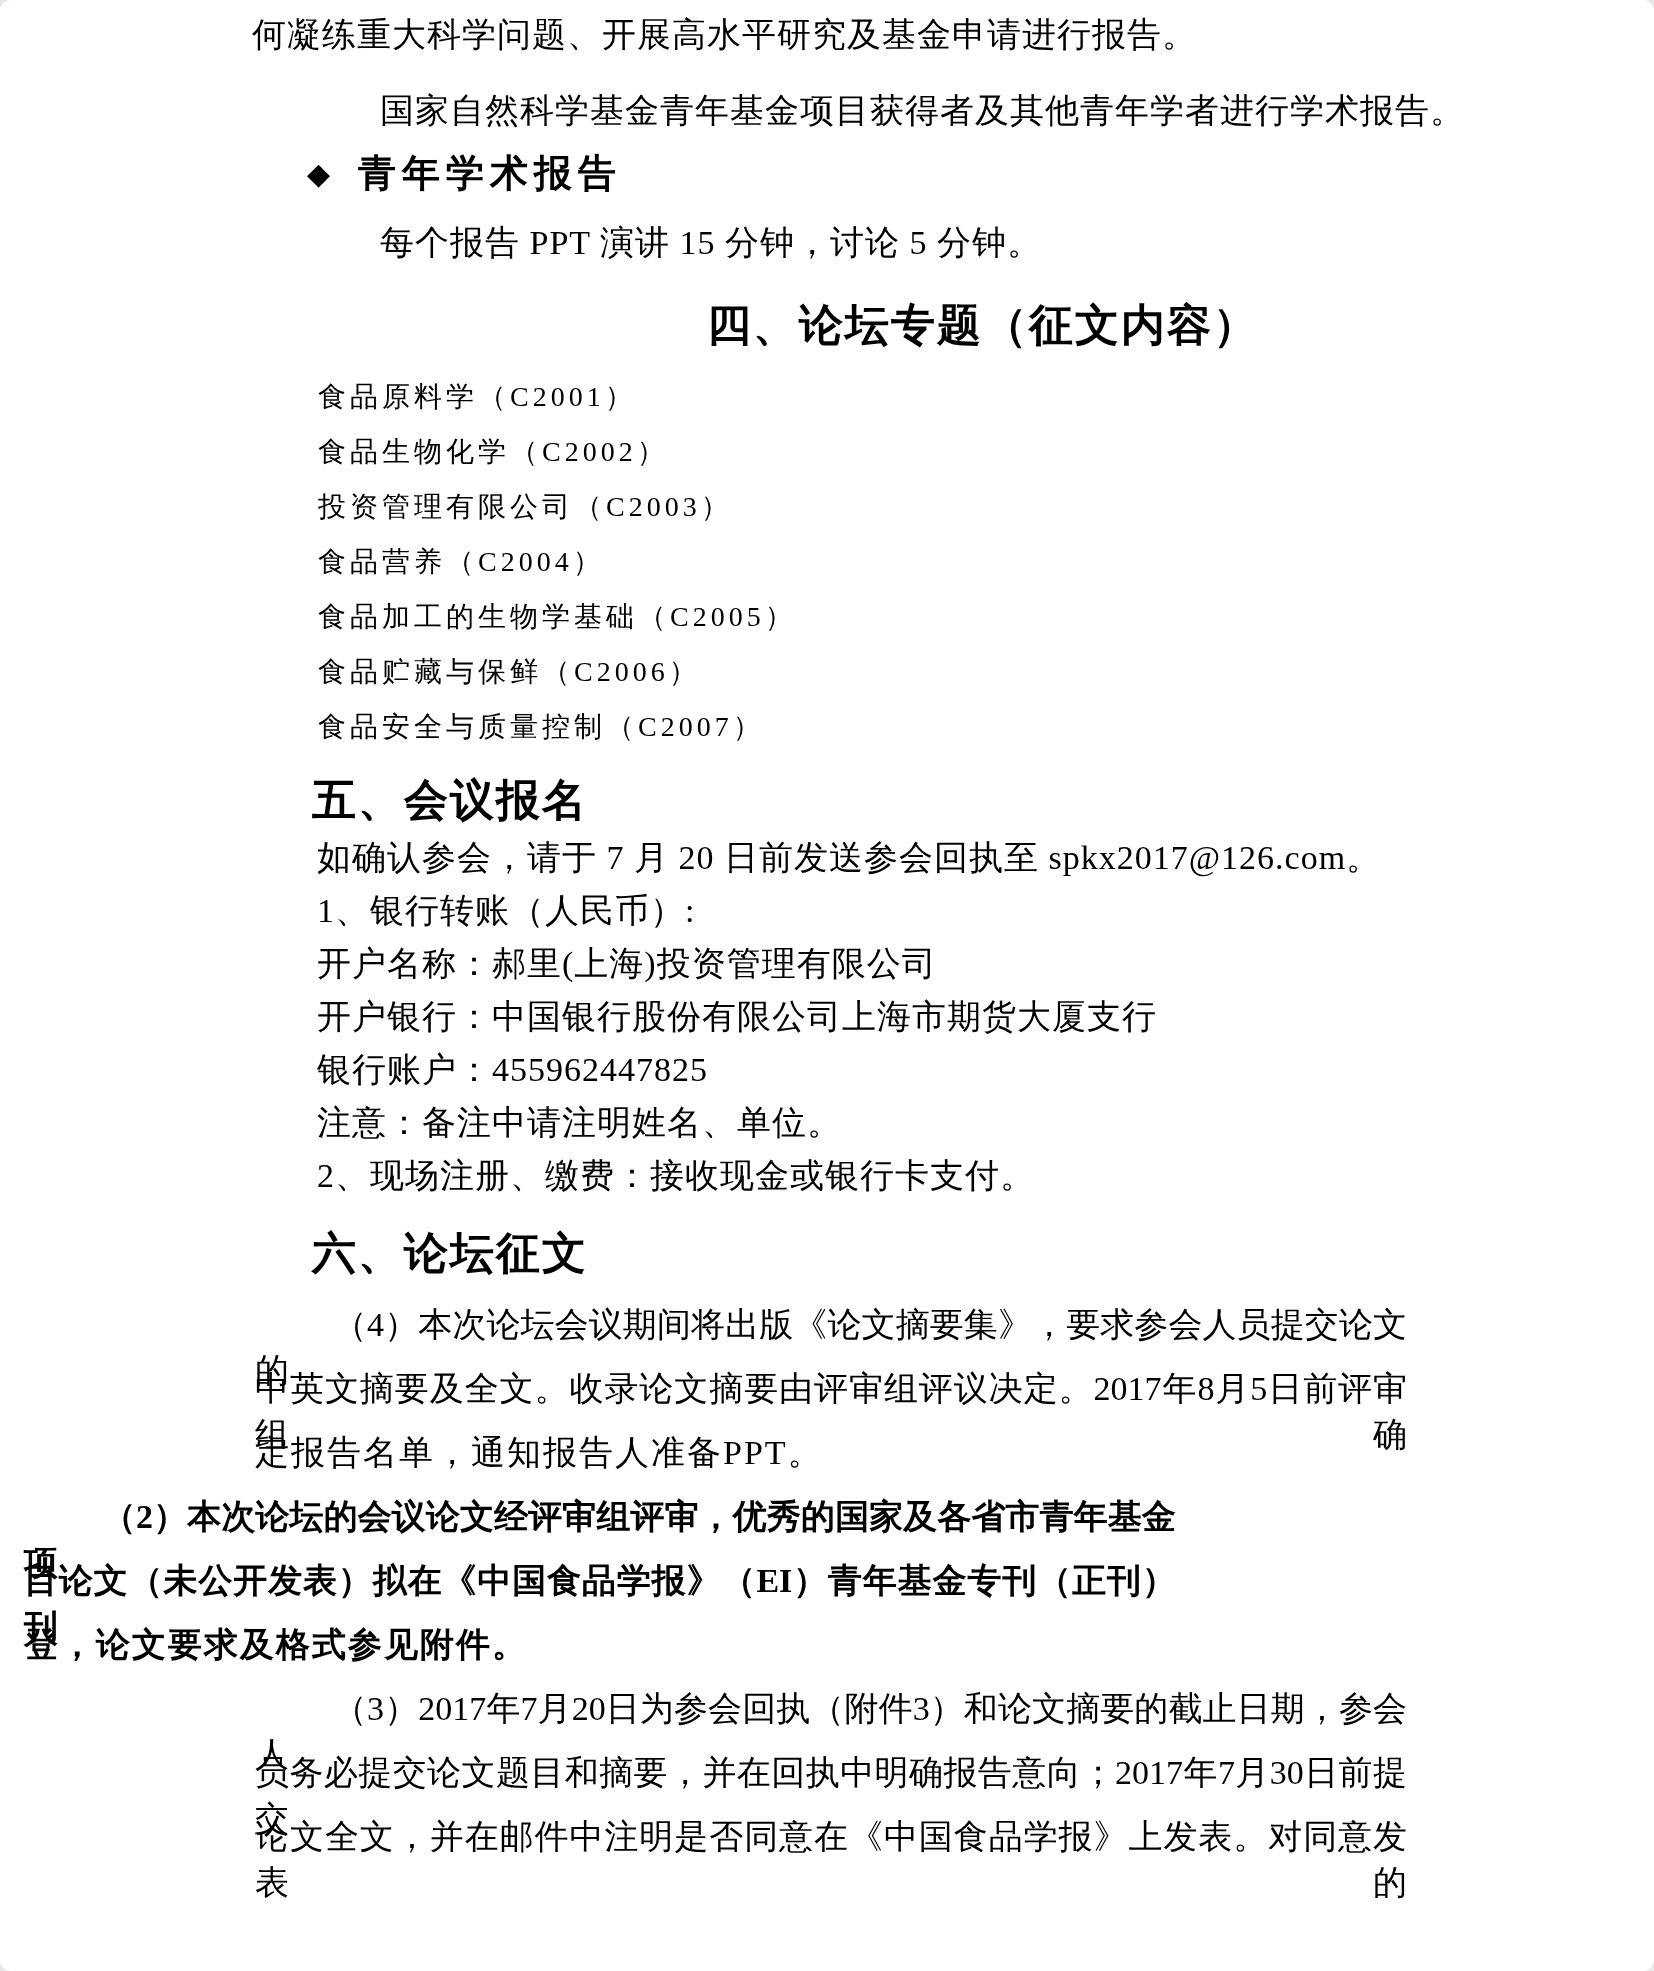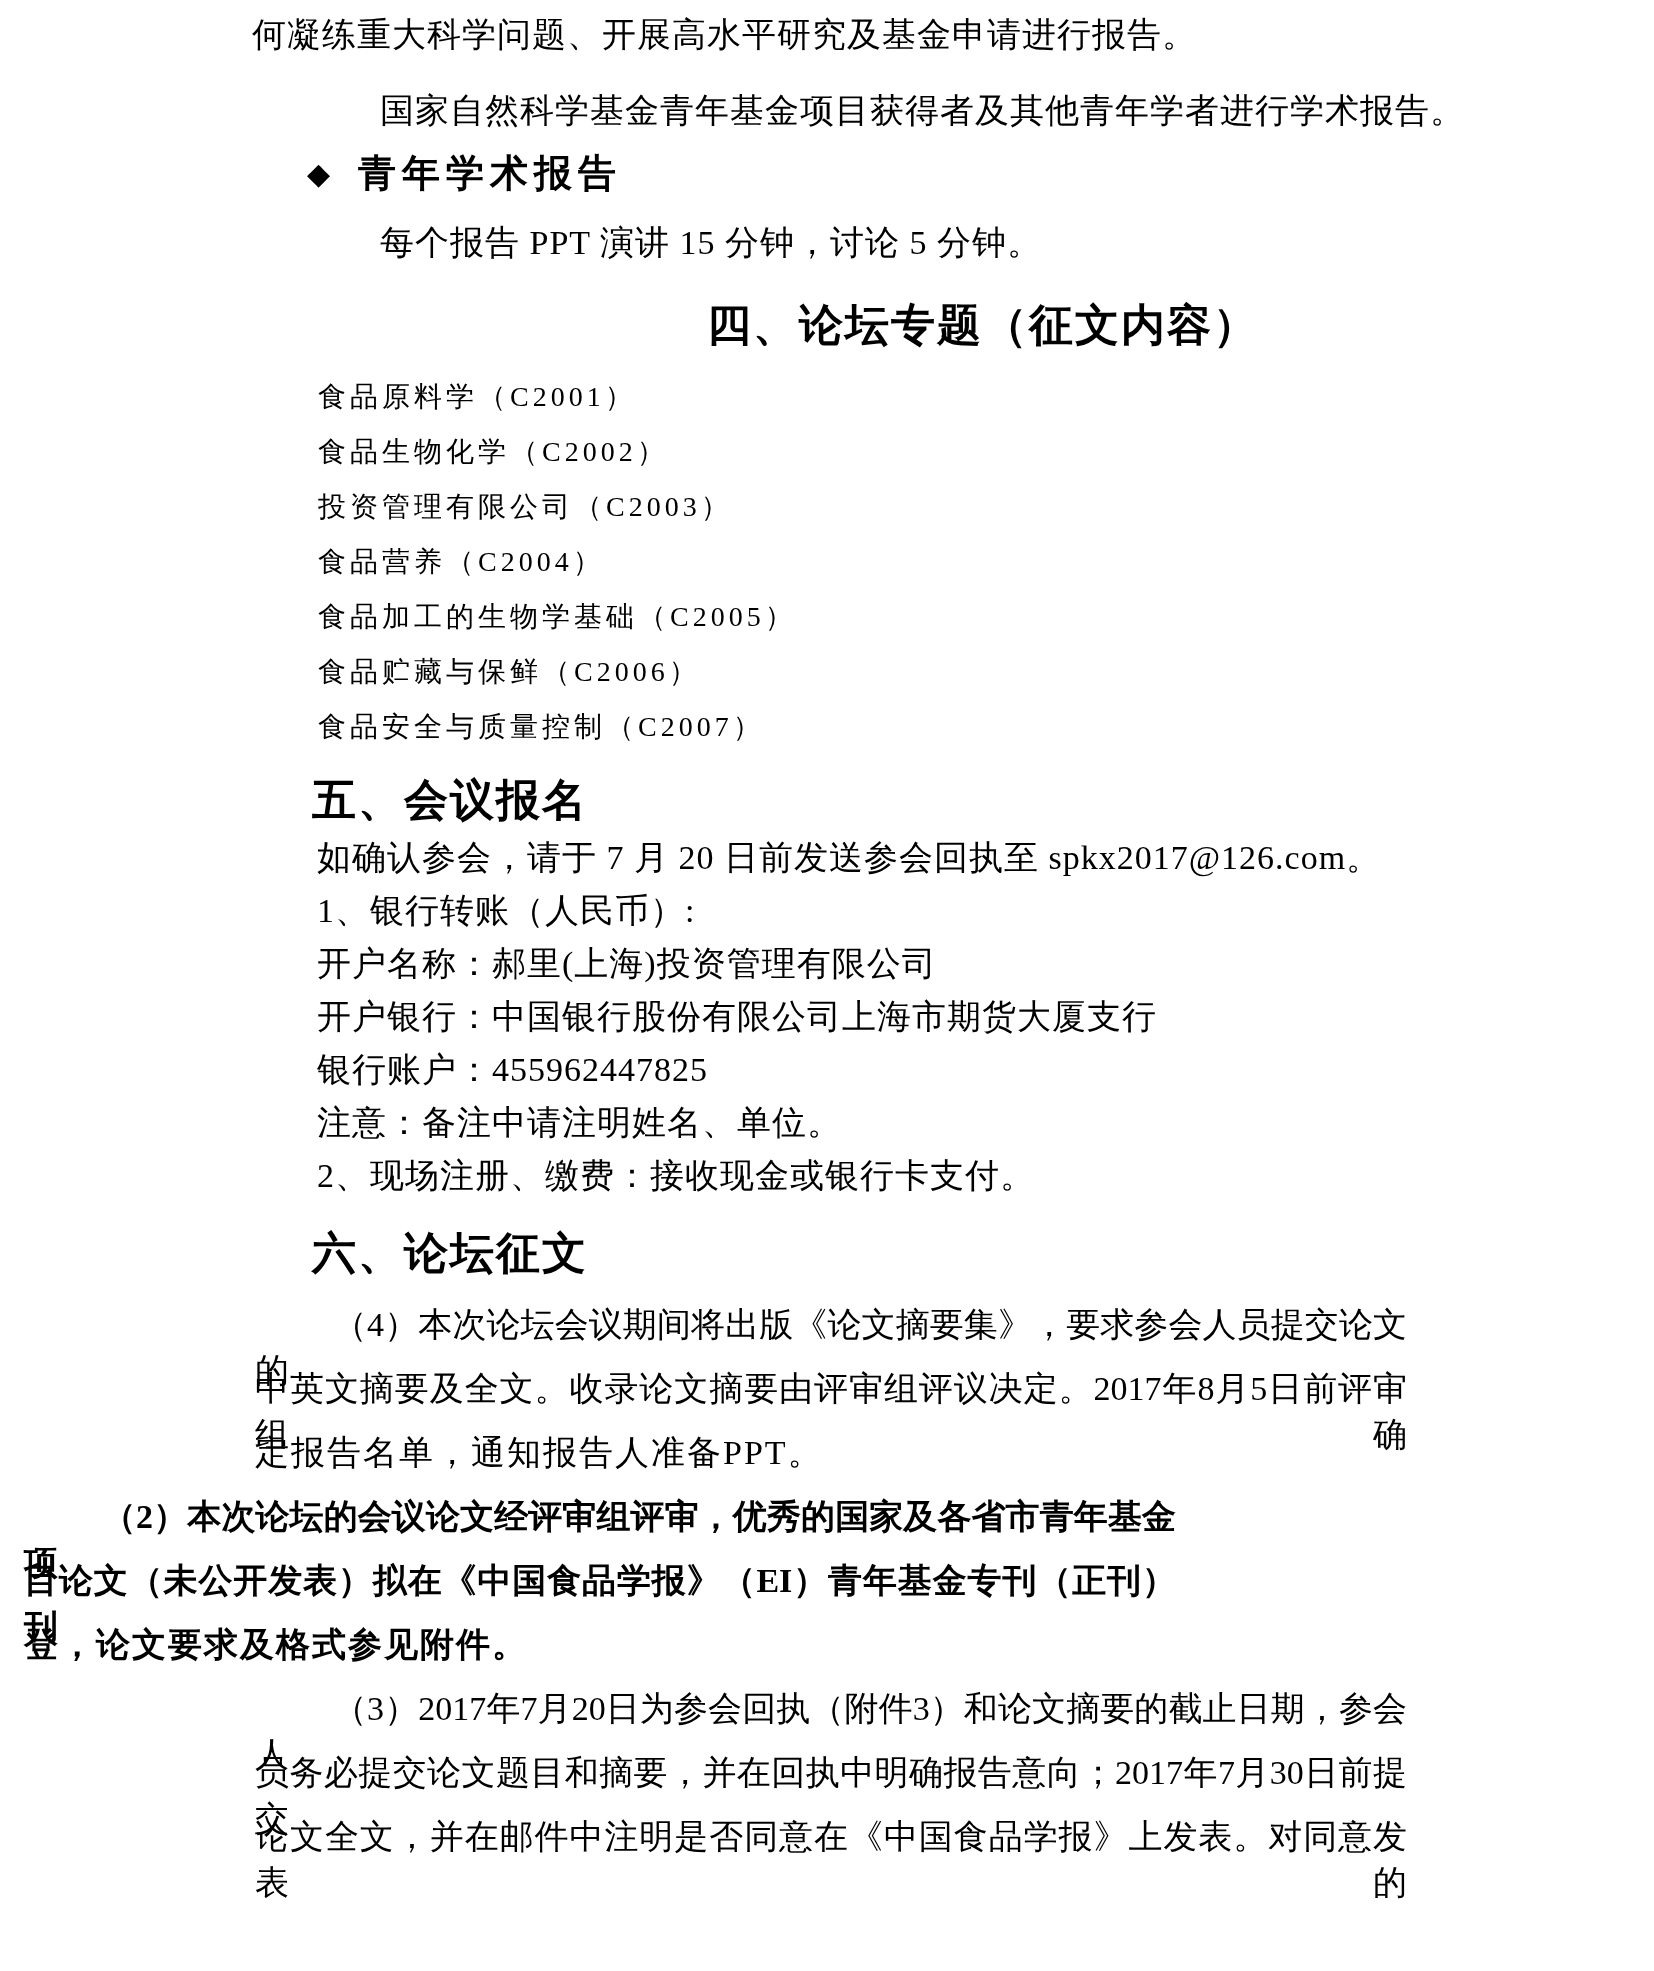--- a/index.html
+++ b/index.html
@@ -5,20 +5,21 @@
   * { margin:0; padding:0; box-sizing:border-box; }
   html,body { background:#e8e8e8; }
   .page {
     position:relative;
     width:1654px; height:1971px;
     margin:0 auto;
     background:#ffffff;
     color:#000000;
     font-family:"Liberation Serif","DejaVu Serif",serif;
     overflow:hidden;
+    border-radius:11px;
   }
   .line { display:block; white-space:nowrap; }
 
   
   .l-intro { margin:12px 0 0 252px; height:46px; font-size:34px; letter-spacing:1px; }
 
   
   .l-bullet { margin:14px 0 0 307px; height:50px; }
   .bullet-icon { display:inline-block; font-size:30px; vertical-align:2px; }
   .bullet-label { display:inline-block; margin-left:28px; font-size:38px; font-weight:bold; letter-spacing:6px; }

